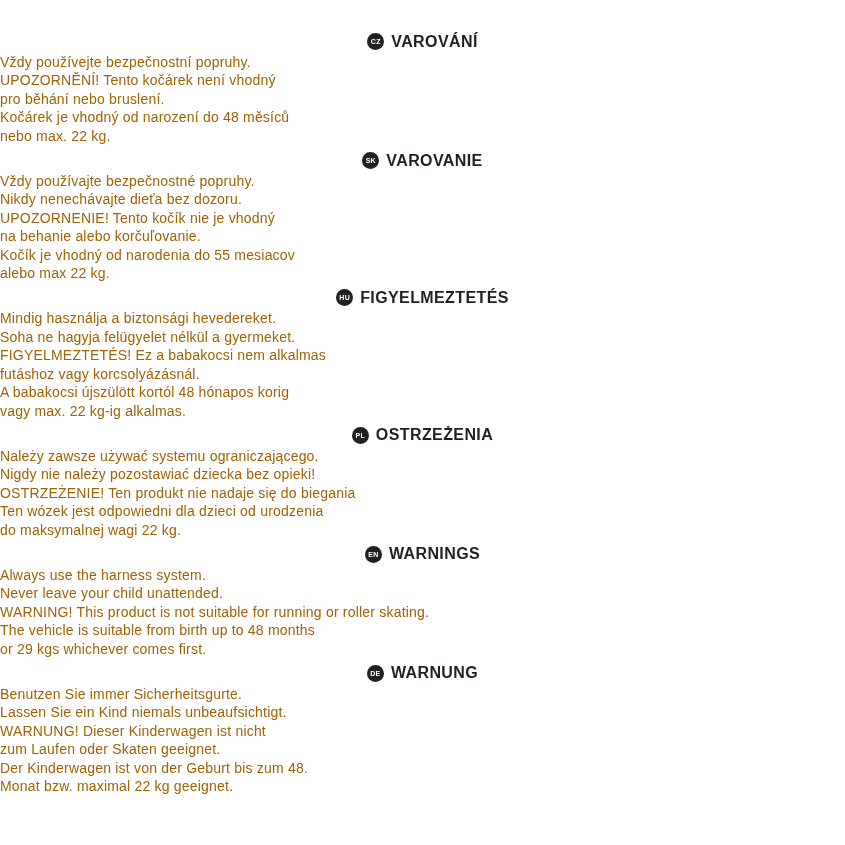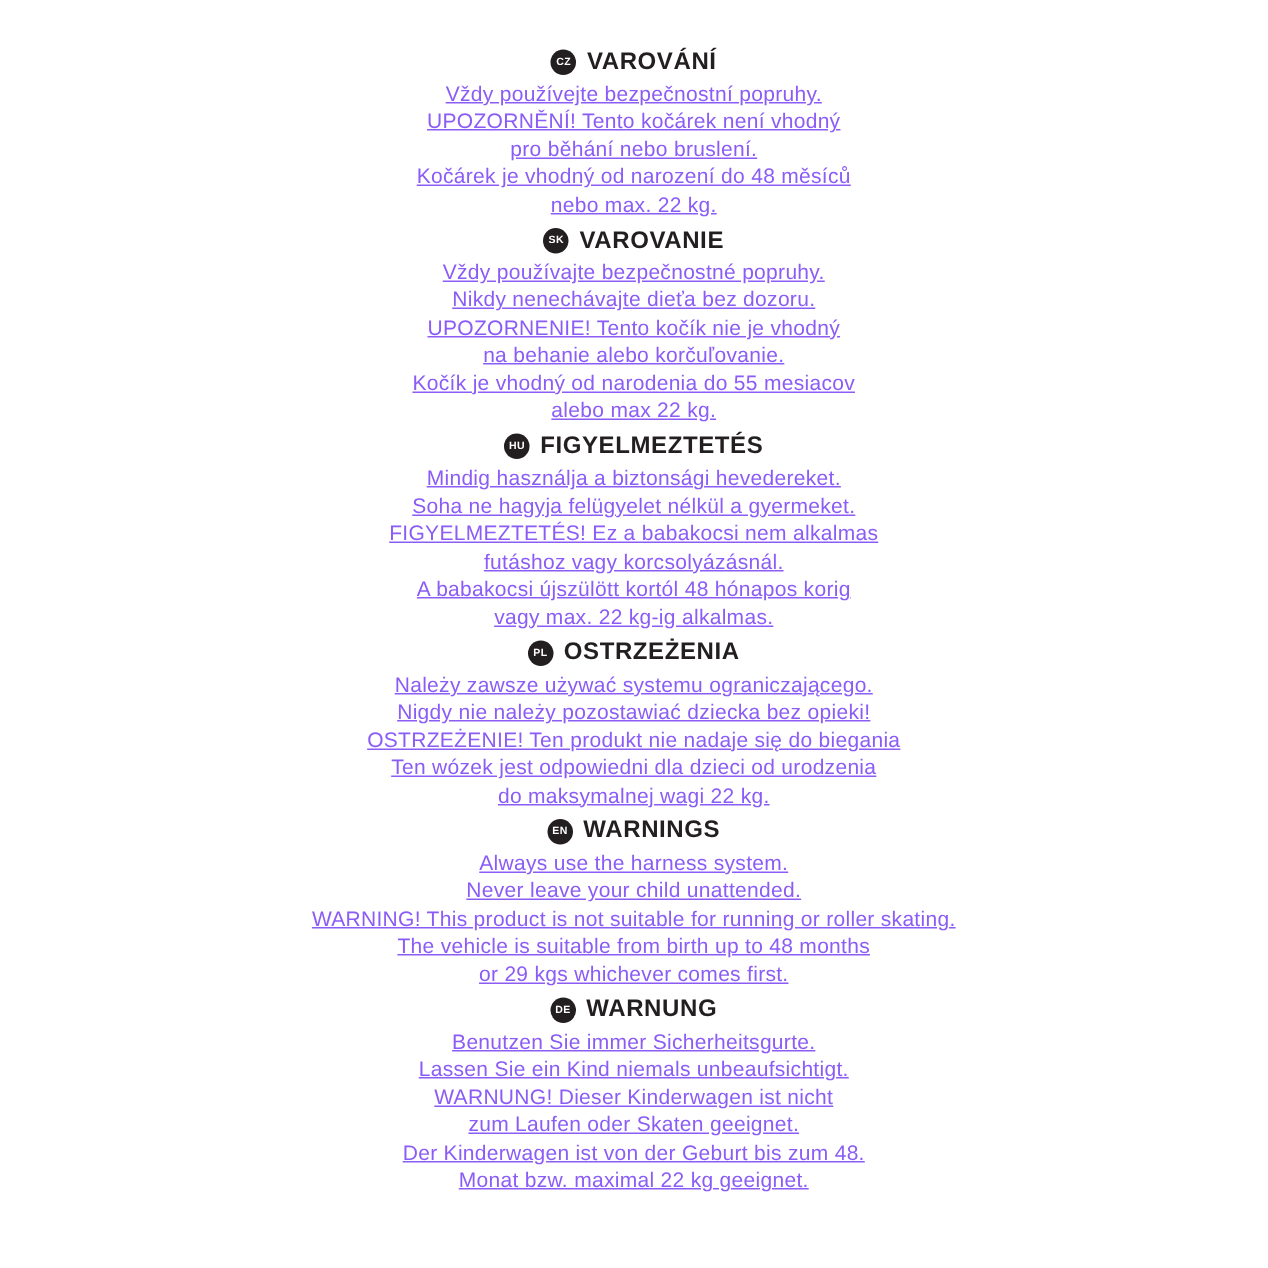--- a/index.html
+++ b/index.html
@@ -14,21 +14,21 @@
     overflow: hidden;
   }
   .page {
     width: 845px;
     height: 845px;
     box-sizing: border-box;
     padding-top: 33px;
     background: #ffffff;
   }
   .warning-section {
-    text-align: center;
+    text-align: left;
     margin-bottom: 7px;
   }
   .section-heading {
     display: flex;
     justify-content: center;
     align-items: center;
     gap: 7px;
     height: 17px;
     margin-bottom: 3px;
   }
@@ -46,25 +46,24 @@
     justify-content: center;
     flex: 0 0 auto;
   }
   .section-title {
     color: #231f20;
     font-size: 16px;
     font-weight: 700;
     letter-spacing: 0.4px;
   }
   .warning-line {
-    color: #8b5cf6;
+    color: #a16207;
     font-size: 14px;
     line-height: 18.4px;
     letter-spacing: 0.2px;
-    text-decoration: underline;
   }
 </style>
 </head>
 <body>
 
 <div class="page">
 
   <section class="warning-section">
     <div class="section-heading">
       <span class="language-badge">CZ</span>

